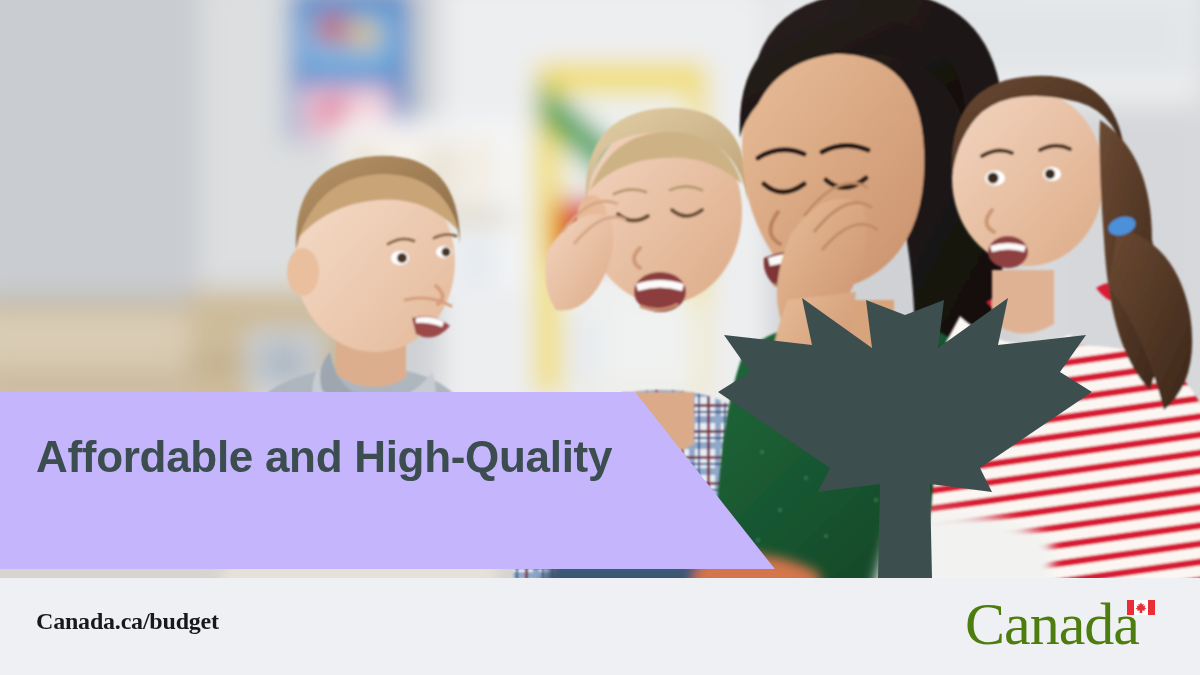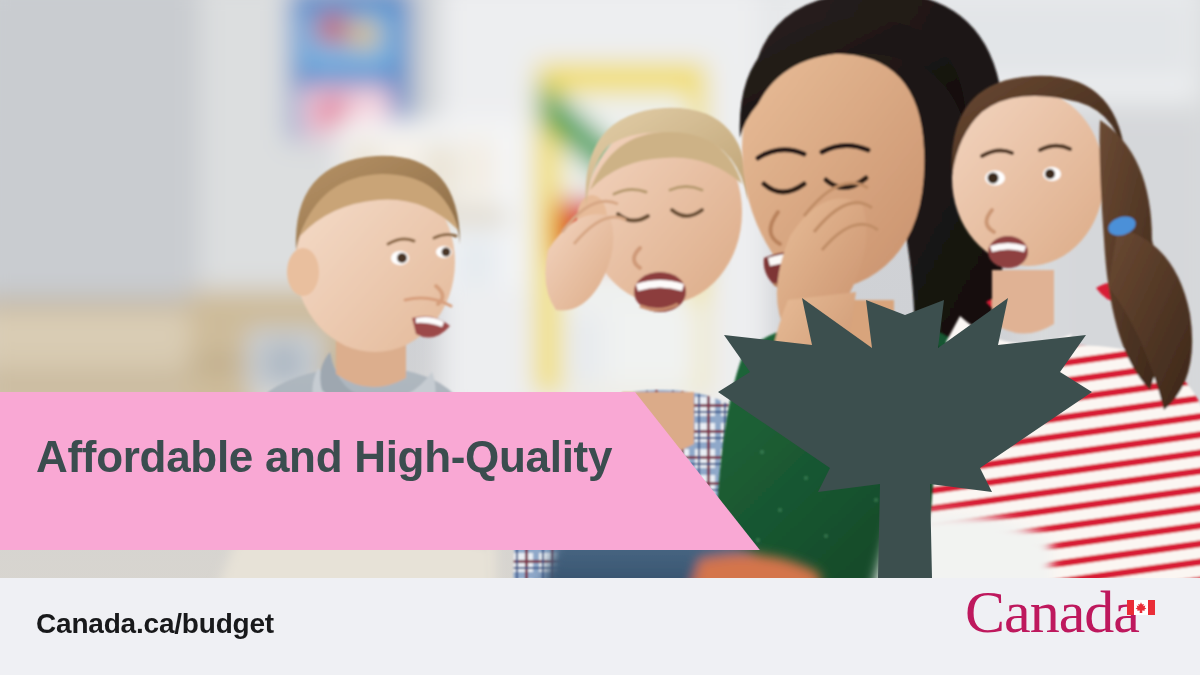--- a/index.html
+++ b/index.html
@@ -31,24 +31,24 @@
     position: absolute;
     left: 0; top: 0;
     width: 1200px; height: 592px;
     pointer-events: none;
   }
 
   
   .banner {
     position: absolute;
     left: 0; top: 392px;
-    width: 820px; height: 158px;
+    width: 820px; height: 177px;
     -webkit-clip-path: polygon(0 0, 635px 0, 782px 186px, 0 186px);
     clip-path: polygon(0 0, 635px 0, 782px 186px, 0 186px);
-    background: #f9a8d4;
+    background: #c4b5fd;
     padding-left: 48px;
   }
   .banner-title {
     position: absolute;
     left: 36px;
     top: 36px;
     color: #3b4d4f;
     font-size: 44px;
     line-height: 57px;
     font-weight: 700;
@@ -61,42 +61,43 @@
   .footer {
     position: absolute;
     left: 0; top: 578px;
     width: 1200px; height: 97px;
     background: #eff0f4;
   }
   .footer-url {
     position: absolute;
     left: 36px;
     top: 30px;
-    font-size: 28px;
+    font-size: 24px;
     font-weight: 700;
     color: #18191b;
     letter-spacing: -0.2px;
     white-space: nowrap;
+    font-family: Liberation Serif, serif;
   }
   .wordmark {
     position: absolute;
     right: 45px;
     top: 18px;
     width: 190px;
     height: 56px;
   }
   .wordmark-text {
     position: absolute;
     left: 0;
-    bottom: 12px;
+    bottom: 0;
     font-family: "Liberation Serif", serif;
     font-size: 60px;
     line-height: 56px;
     font-weight: 400;
-    color: #be185d;
+    color: #4d7c0f;
     letter-spacing: -1px;
     white-space: nowrap;
   }
   .wordmark-flag {
     position: absolute;
     right: 0;
     top: 4px;
     width: 28px;
     height: 15px;
   }

